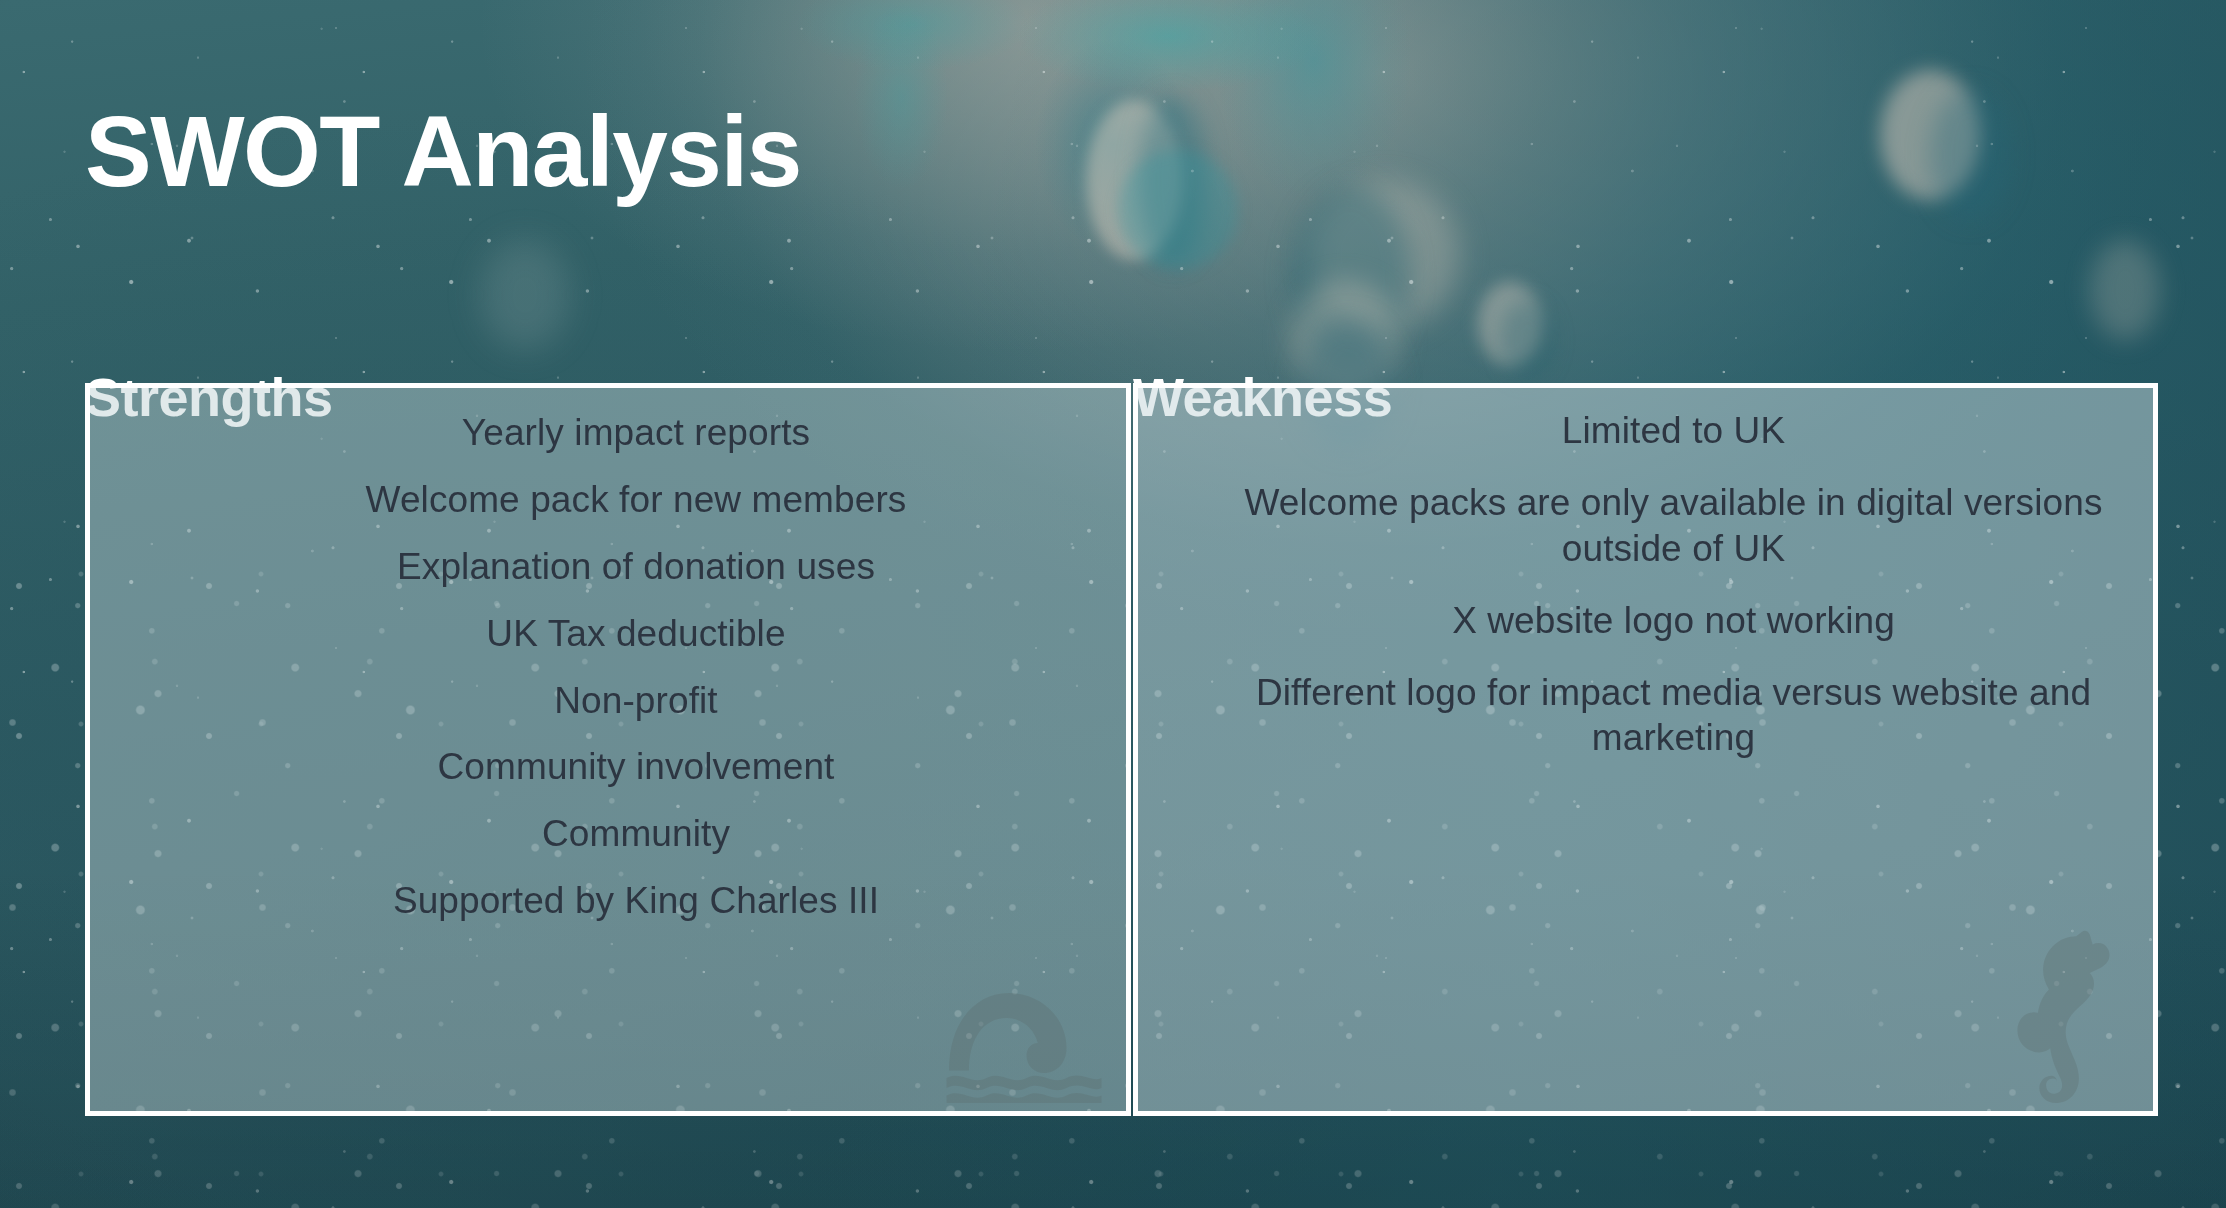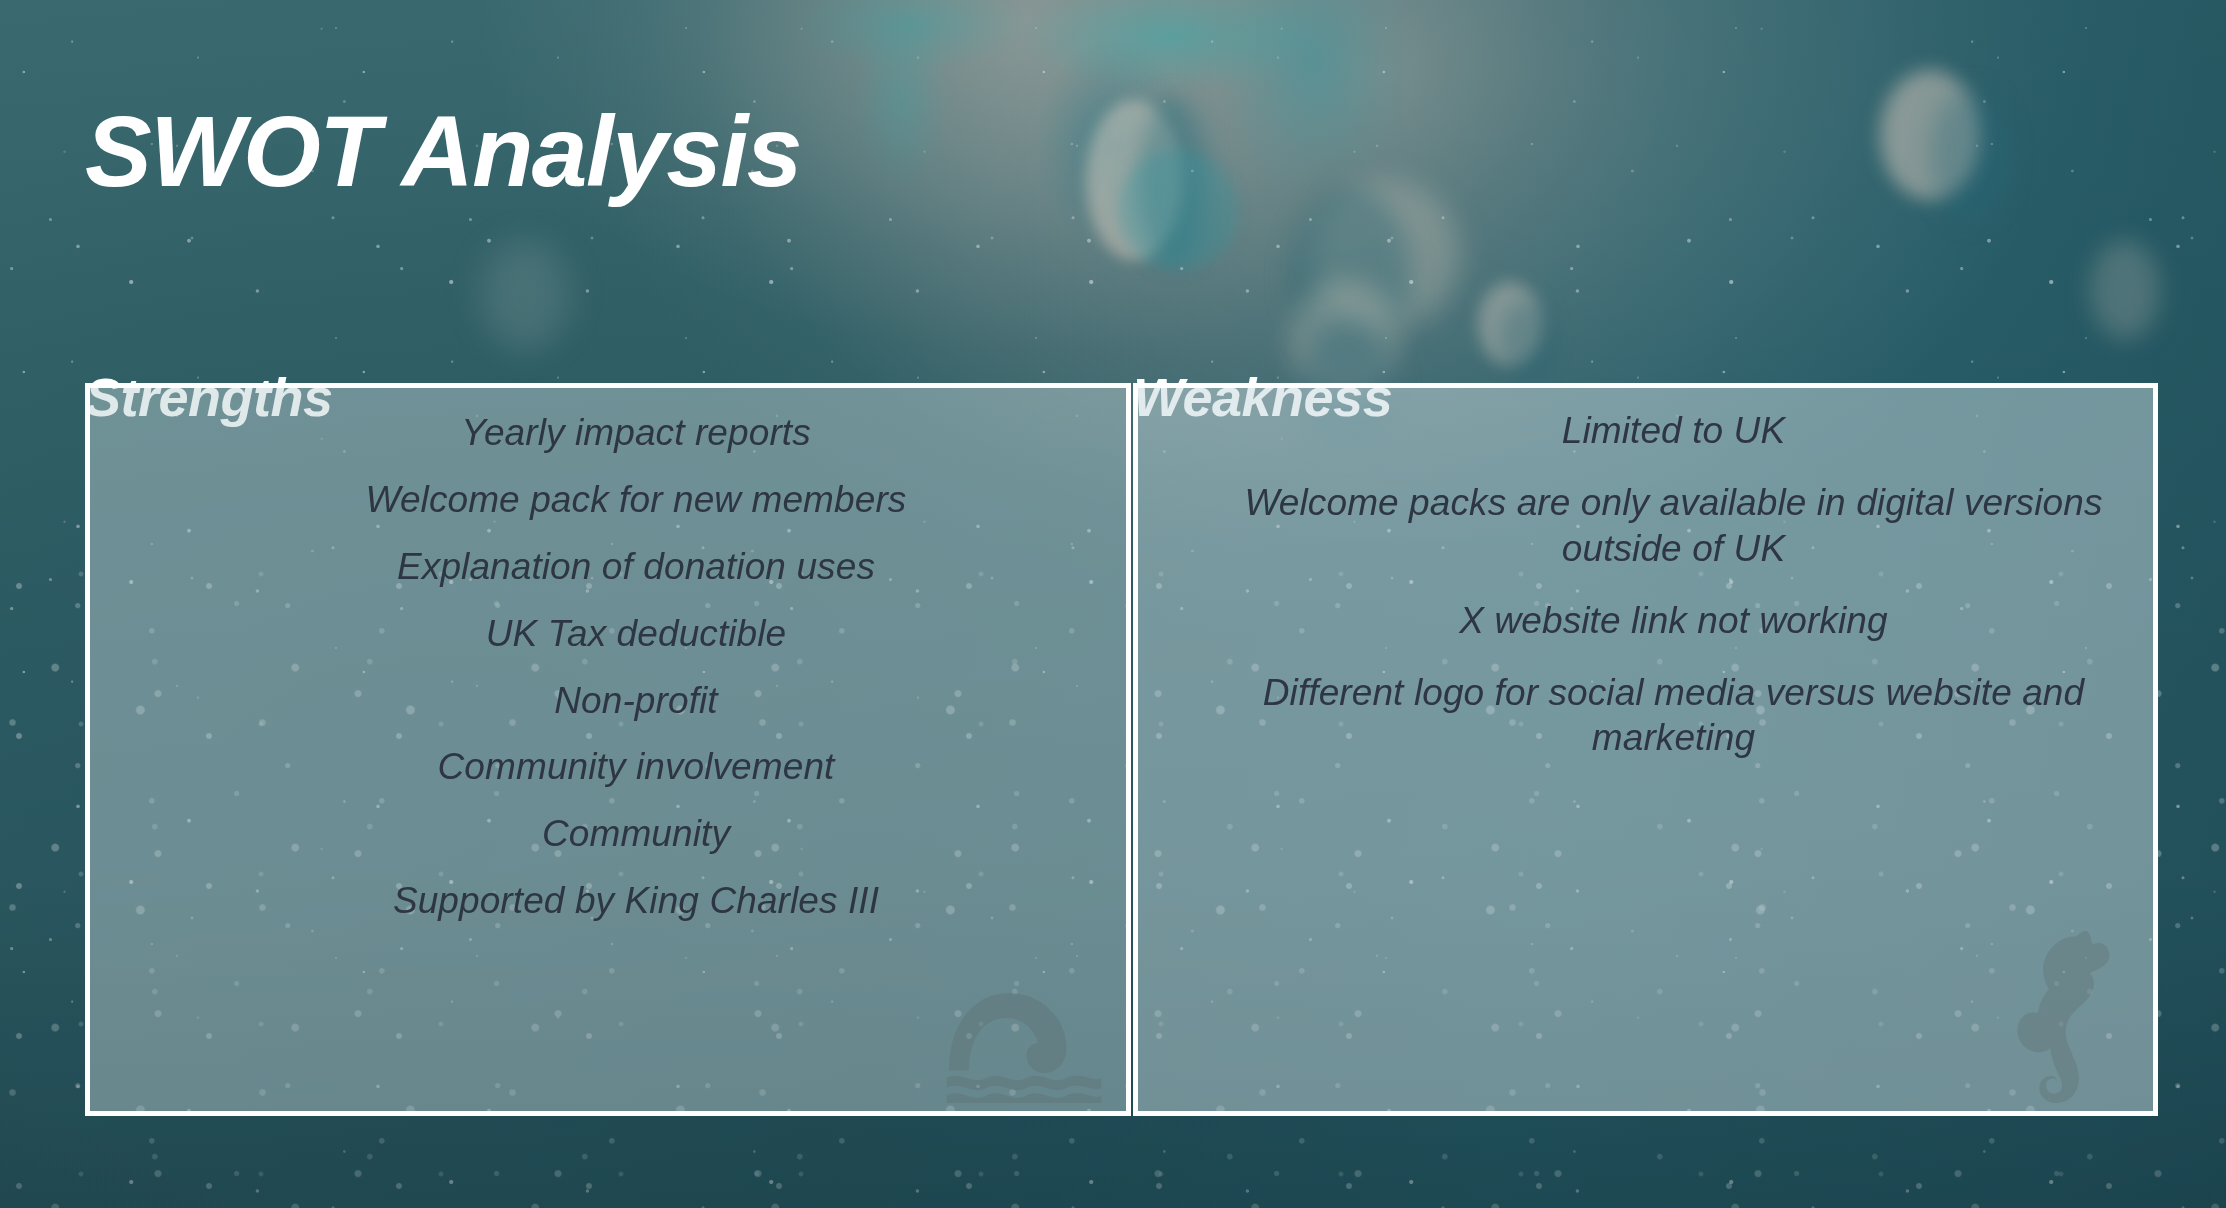--- a/index.html
+++ b/index.html
@@ -7,21 +7,20 @@
     padding: 0;
     background: #000;
   }
   #slide {
     position: relative;
     width: 2226px;
     height: 1208px;
     overflow: hidden;
     font-family: "Liberation Sans", sans-serif;
     background-color: #d946ef;
-    font-style: italic;
   }
 
   
   .bg-layer {
     position: absolute;
     inset: 0;
     pointer-events: none;
   }
   .bg-base {
     background:
@@ -263,22 +262,22 @@
       </div>
     </section>
 
     <section class="quadrant" id="quad-weakness">
       <h2 class="quad-heading">Weakness</h2>
 
       <div class="quad-panel" id="panel-weakness">
         <ul class="quad-list wrap">
           <li>Limited to UK</li>
           <li>Welcome packs are only available in digital versions outside of UK</li>
-          <li>X website link not working</li>
-          <li>Different logo for social media versus website and marketing</li>
+          <li>X website logo not working</li>
+          <li>Different logo for impact media versus website and marketing</li>
         </ul>
 
         <div class="panel-deco deco-horse">
           <svg viewBox="0 0 80 128" xmlns="http://www.w3.org/2000/svg" aria-hidden="true">
             <path d="M46 6 C34 6 24 15 22 27 C21 34 23 40 26 45 C22 49 19 55 18 62
                      C10 60 3 66 3 75 C3 84 10 91 19 91 C22 91 25 90 27 88
                      C28 96 31 103 34 109 C37 115 36 120 31 121 C27 122 24 119 24 115
                      C24 112 26 110 29 110 C31 110 32 111 32 113
                      C32 111 31 108 28 108 C23 108 19 112 19 117 C19 123 24 128 31 128
                      C41 128 48 120 48 110 C48 101 43 93 40 85 C37 77 38 69 43 63

